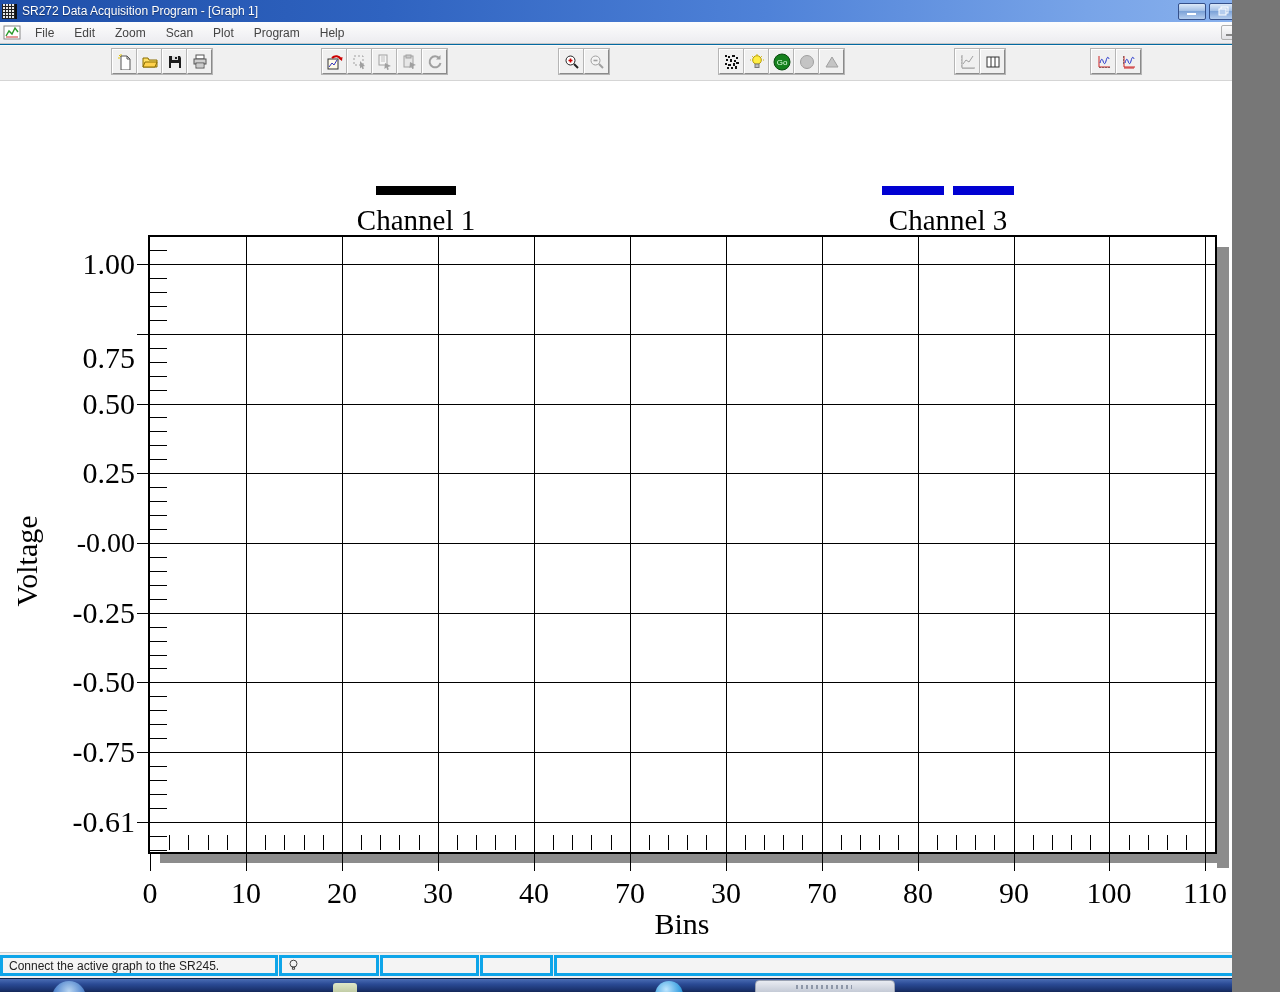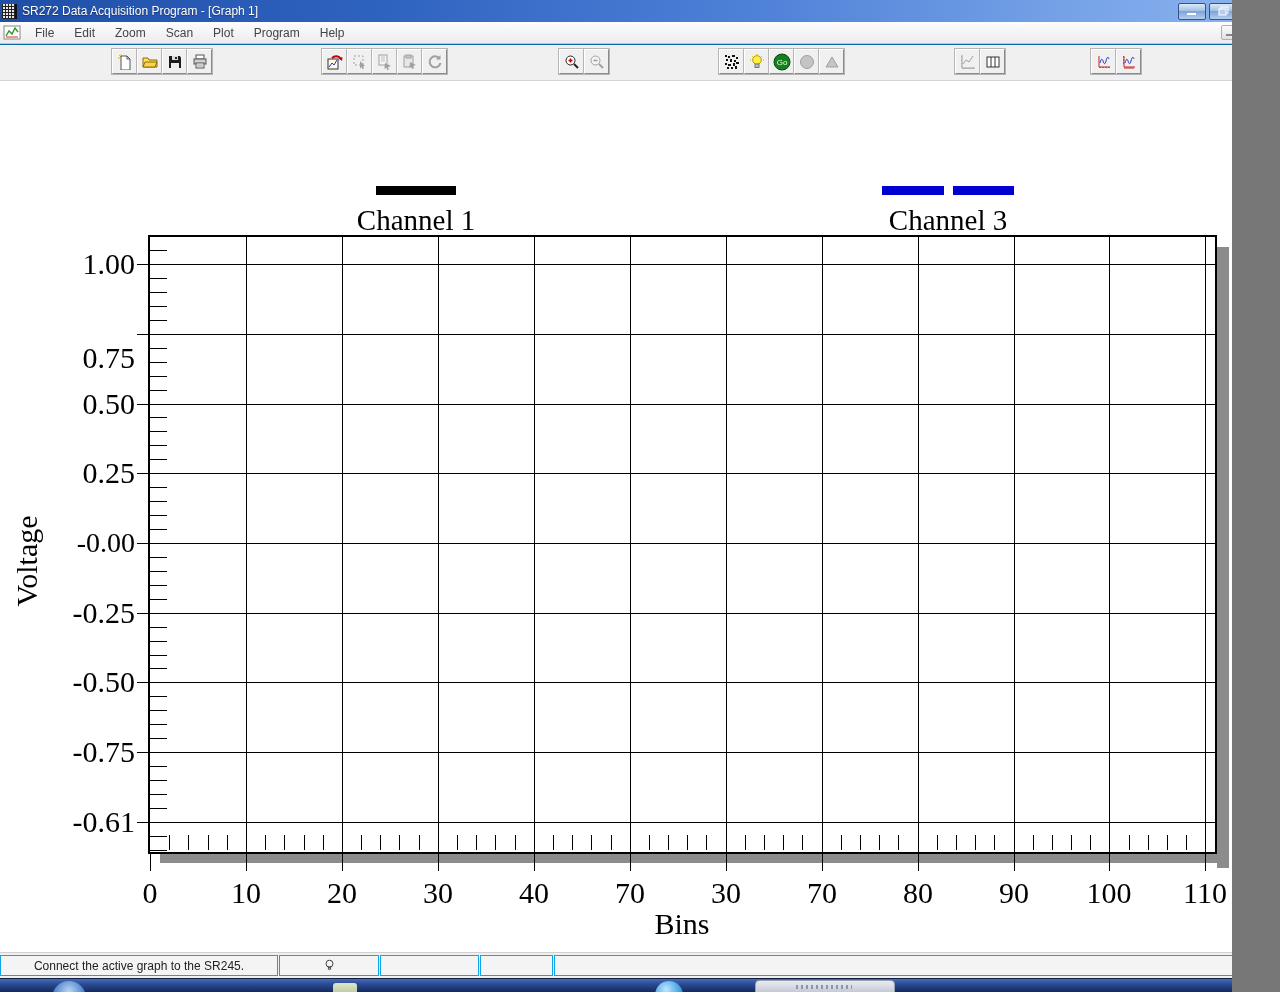--- a/index.html
+++ b/index.html
@@ -55,22 +55,22 @@
   .legend-swatch{height:9px;display:flex;justify-content:center;gap:9px;}
   .legend-label{margin-top:10px;font-size:29px;line-height:30px;}
   .axis-ylabel{left:10px;top:480px;writing-mode:vertical-rl;transform:translateY(-50%) rotate(180deg);
     font-size:30px;}
   .axis-xlabel{left:602px;top:826px;width:160px;text-align:center;font-size:30px;}
   .right-strip{position:absolute;right:0;top:0;width:11px;height:871px;background:#b9b9b9;border-left:1px solid #8f8f8f;}
 
   
   .statusbar{position:absolute;left:0;top:952px;width:1280px;height:26px;background:#f0f0f0;
     border-top:1px solid #d0d0d0;display:flex;align-items:stretch;font-size:12px;color:#222;}
-  .spanel{border:1px solid #0ea5e9;background:#f4f4f4;margin:2px 1px 2px 0;
-    display:flex;align-items:center;padding:6px 6px;justify-content:center;}
+  .spanel{border:3px solid #0ea5e9;background:#f4f4f4;margin:2px 1px 2px 0;
+    display:flex;align-items:center;padding:6px 6px;}
 
   
   .taskbar{position:absolute;left:0;top:978px;width:1280px;height:14px;overflow:hidden;
     background:linear-gradient(#4a6cb4,#2a4a94 40%,#1c3572 80%,#142758);border-top:1px solid #0e1e44;}
   .start-orb{position:absolute;left:52px;top:2px;width:34px;height:34px;border-radius:50%;
     background:radial-gradient(circle at 50% 30%,#b9d6f2,#5a8cd0 45%,#1d4c96 75%);}
   .tb-ico-folder{position:absolute;left:333px;top:4px;width:24px;height:12px;border-radius:3px 3px 0 0;
     background:linear-gradient(#dfe7c9,#b8c49a);}
   .tb-ico-blue{position:absolute;left:655px;top:2px;width:28px;height:28px;border-radius:50%;
     background:radial-gradient(circle at 40% 30%,#bfe6ff,#3aa0e0 55%,#1468a8);}

